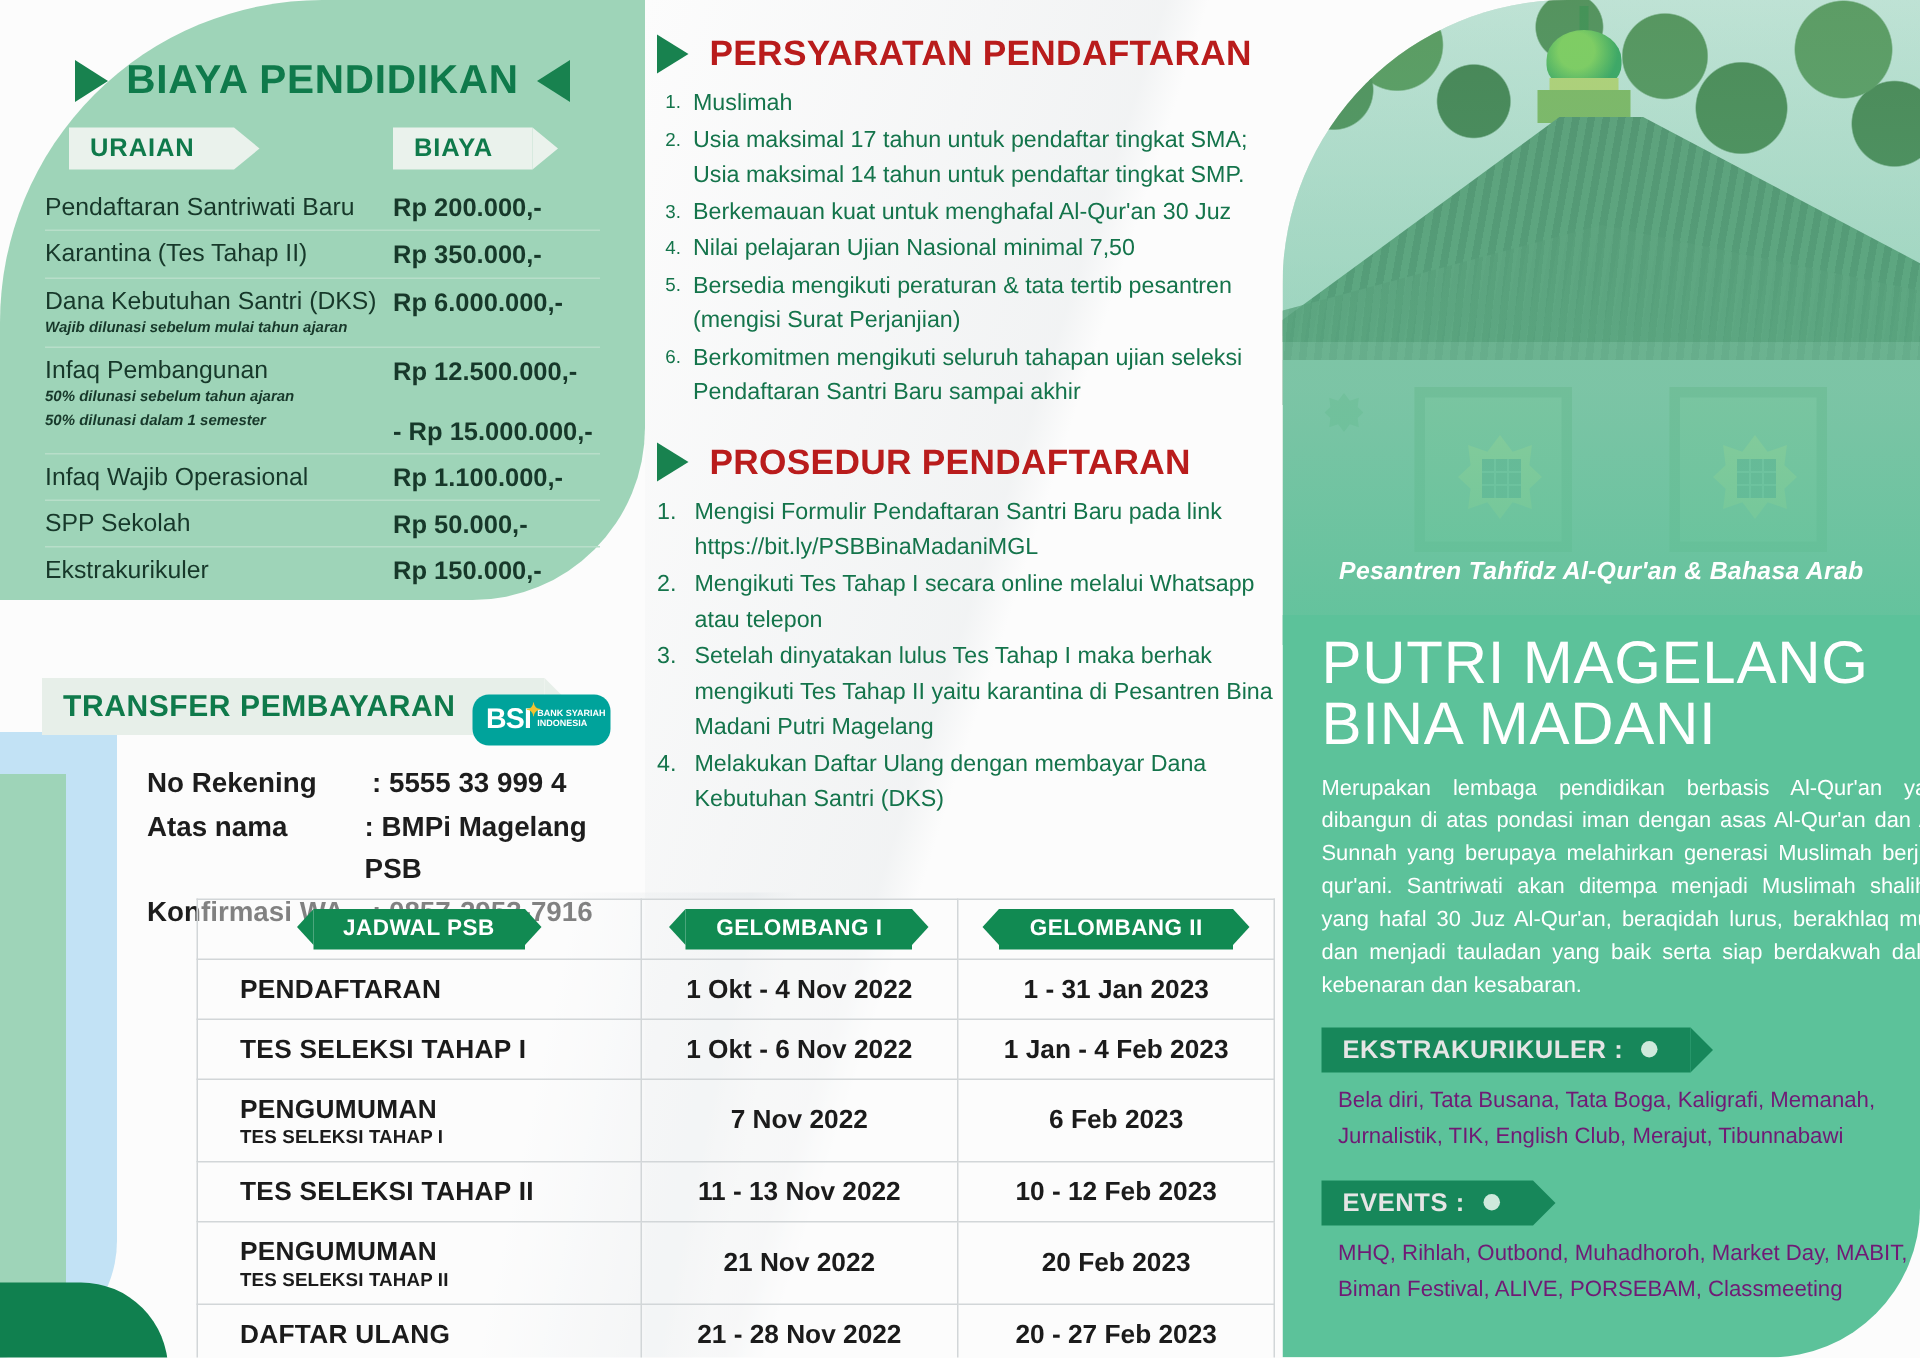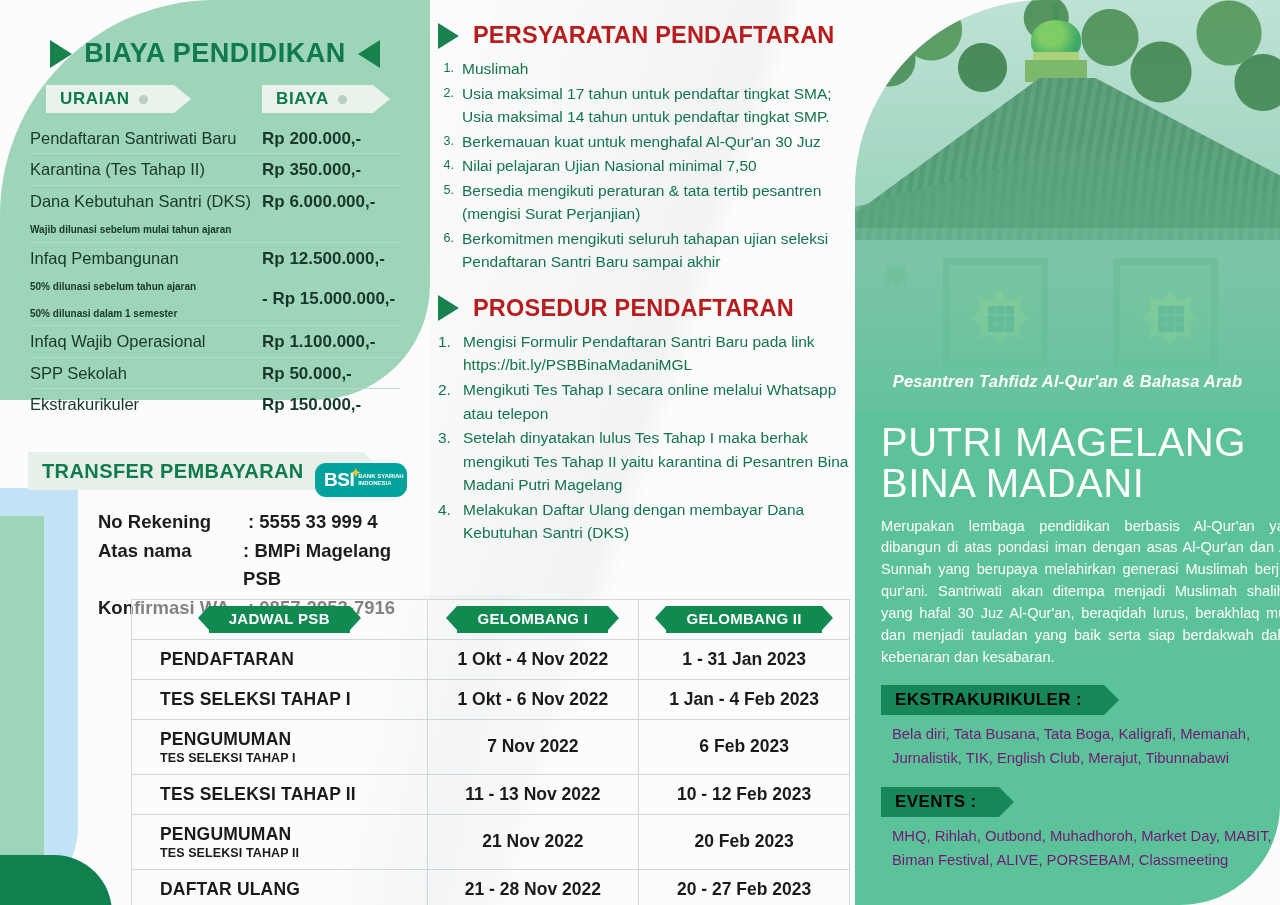--- a/index.html
+++ b/index.html
@@ -56,35 +56,36 @@
   }
   .tri-r { width:0;height:0;border-left:22px solid #18824f;border-top:14px solid transparent;border-bottom:14px solid transparent; }
   .tri-l { width:0;height:0;border-right:22px solid #18824f;border-top:14px solid transparent;border-bottom:14px solid transparent; }
 
   .tag-row { display:flex; align-items:center; margin: 0 0 10px 0; position: relative; height: 28px;}
   .tag {
     position: relative; background: #eaf2ec; color:#0f7a4b;
     font-size: 17px; font-weight: 700; letter-spacing: .6px;
     padding: 4px 26px 4px 14px; display:flex; align-items:center; gap:9px;
     height: 28px;
+    flex-direction: column;
   }
   .tag::after {
     content:""; position:absolute; right:-17px; top:0;
     width:0;height:0;border-left:17px solid #eaf2ec;border-top:14px solid transparent;border-bottom:14px solid transparent;
   }
   .tag .dot { width:9px;height:9px;border-radius:50%;background:#b9cfc2; display:inline-block;}
   .tag-uraian { margin-left: 16px; }
   .tag-biaya  { position:absolute; left: 232px; }
 
   .fee-table { width: 100%; margin-top: 4px; }
   .fee-row { display:flex; align-items:flex-start; border-bottom: 1px solid #b8dec9; padding: 5px 0 4px 0; }
   .fee-row:last-child { border-bottom: none; }
   .fee-left { width: 232px; }
   .fee-name { font-size: 16.5px; color:#17382a; font-weight: 500; line-height: 1.25; }
-  .fee-note { font-size: 10px; color:#17382a; font-weight:600; line-height:1.45; margin-top:12px;}
+  .fee-note { font-size: 10px; color:#17382a; font-weight:600; line-height:1.45; margin-top:1px;font-style:italic;}
   .fee-amount { font-size: 17px; color:#17382a; font-weight:600; line-height: 1.25;}
   .fee-amount2 { font-size: 17px; color:#17382a; font-weight:600; margin-top:20px; }
 
   
   .mid { position: absolute; left: 438px; top: 22px; width: 412px; }
   .sec-title { display:flex; align-items:center; gap:14px; margin-bottom: 8px; }
   .sec-title h2 { color:#b91c1c; font-size: 23.5px; font-weight:700; letter-spacing:.2px; white-space:nowrap;}
   .tri-sec { width:0;height:0;border-left:21px solid #18824f;border-top:13px solid transparent;border-bottom:13px solid transparent; }
   ol.req, ol.proc { list-style: none; }
   ol.req li, ol.proc li {
@@ -195,23 +196,23 @@
 
   .info {
     position:absolute; left:0; top:410px; width:472px; height:495px;
     background:#5cc29a; padding: 0 26px;
   }
   .subtitle { position:absolute; left:0; top:-38px; width:425px; text-align:center;
     color:#fff; font-size:16.5px; font-style: italic; font-weight:700; letter-spacing:.2px;}
   .school { color:#fff; font-size: 40px; font-weight: 400; letter-spacing: .5px; line-height: 1.02; padding-top: 12px;}
   .desc { color:#fff; font-size:14.6px; line-height:1.5; text-align: justify; margin-top: 12px;}
   .pill {
-    display:inline-flex; gap:12px; position:relative;
-    background:#17875a; color:#000000; font-weight:700; font-size:17px; letter-spacing:.4px;
-    padding: 5px 22px 5px 14px; margin-top: 16px; height: 30px; flex-direction: column;
+    display:inline-flex; align-items:center; gap:12px; position:relative;
+    background:#17875a; color:#e5e5e5; font-weight:700; font-size:17px; letter-spacing:.4px;
+    padding: 5px 22px 5px 14px; margin-top: 16px; height: 30px;
   }
   .pill::after{content:""; position:absolute; right:-15px; top:0;
     width:0;height:0;border-left:15px solid #17875a;border-top:15px solid transparent;border-bottom:15px solid transparent;}
   .pill .dot{ width:11px;height:11px;border-radius:50%;background:#cfe9dc;}
   .listline { color:#701a75; font-size:14.8px; line-height:1.62; margin-top: 8px; margin-left: 11px; }
 </style>
 </head>
 <body>
 
 <div class="poster">

